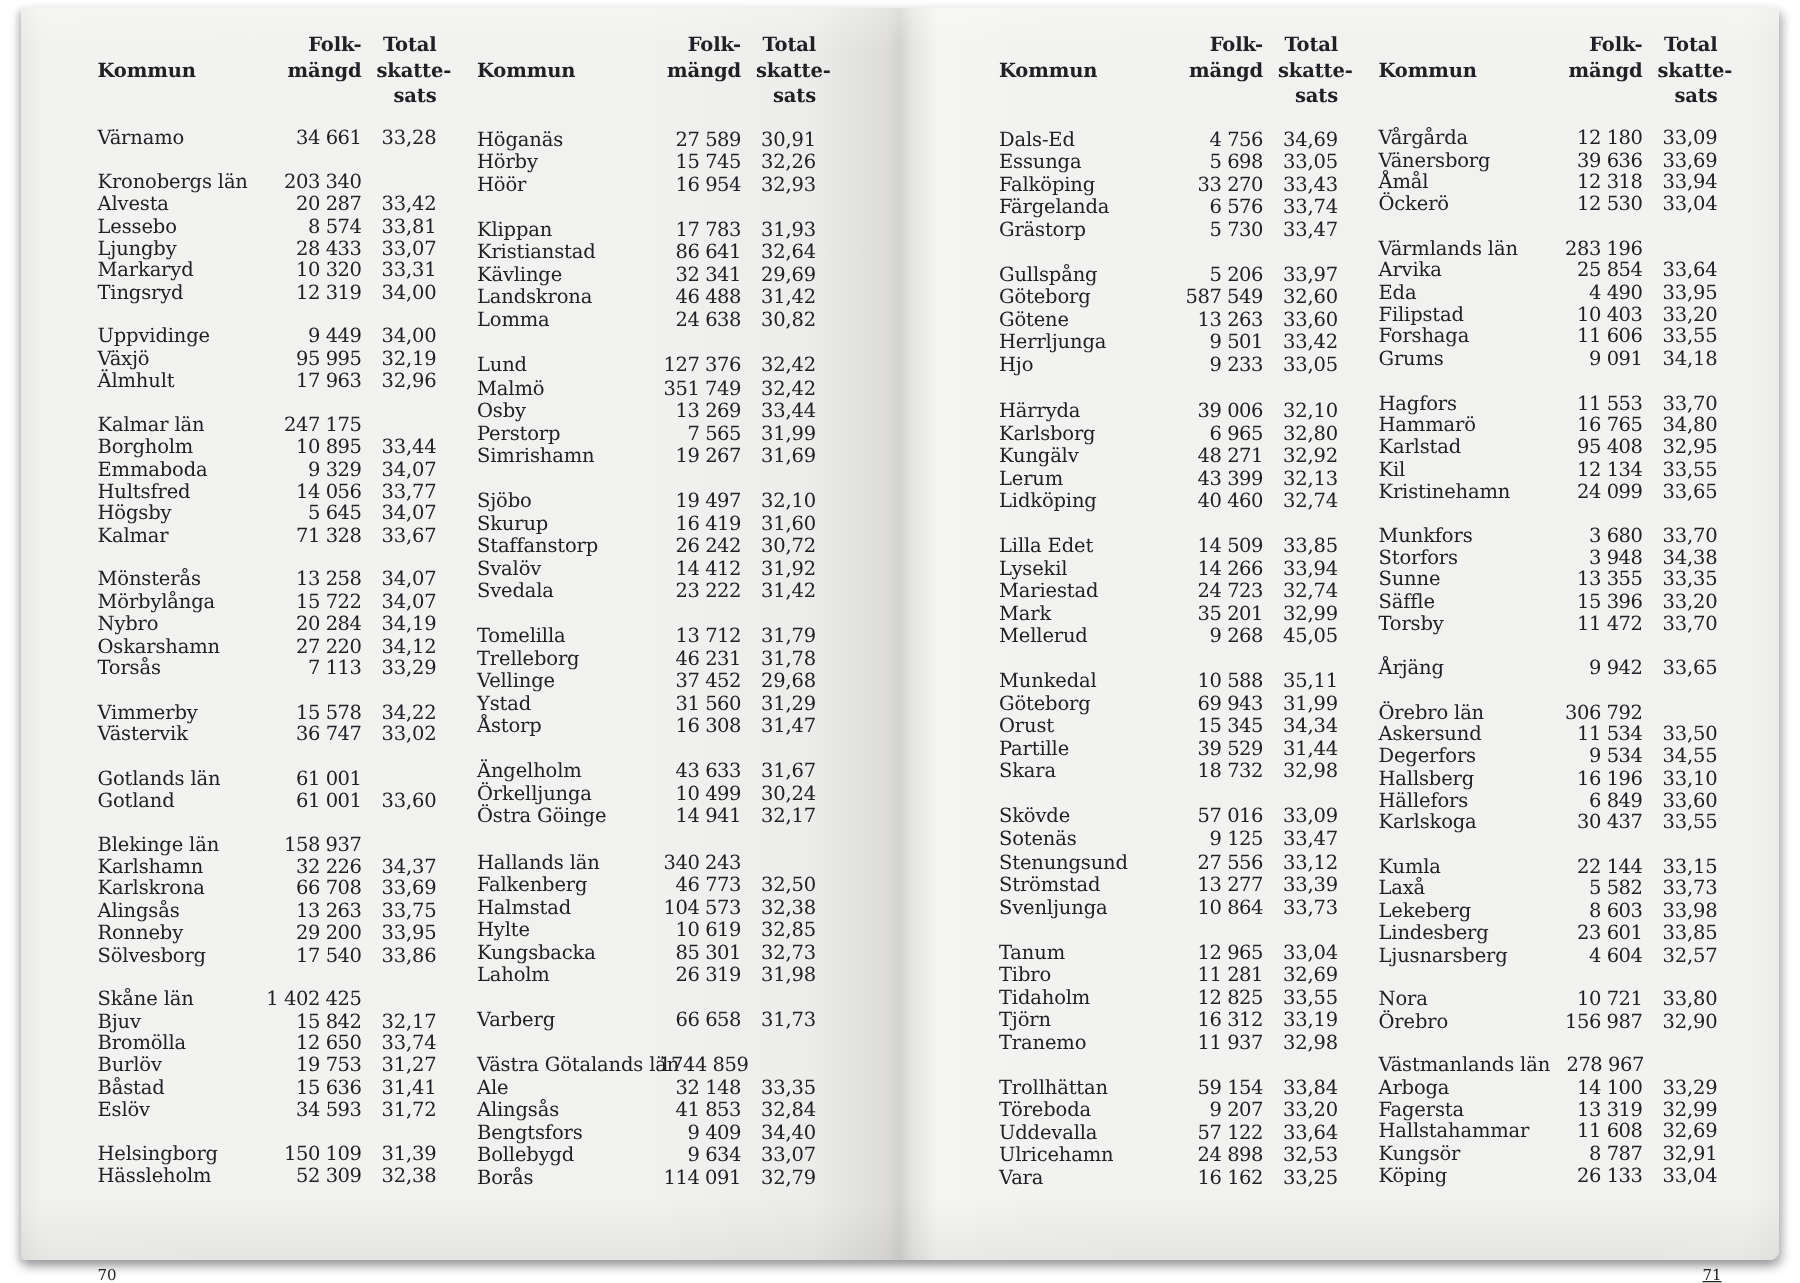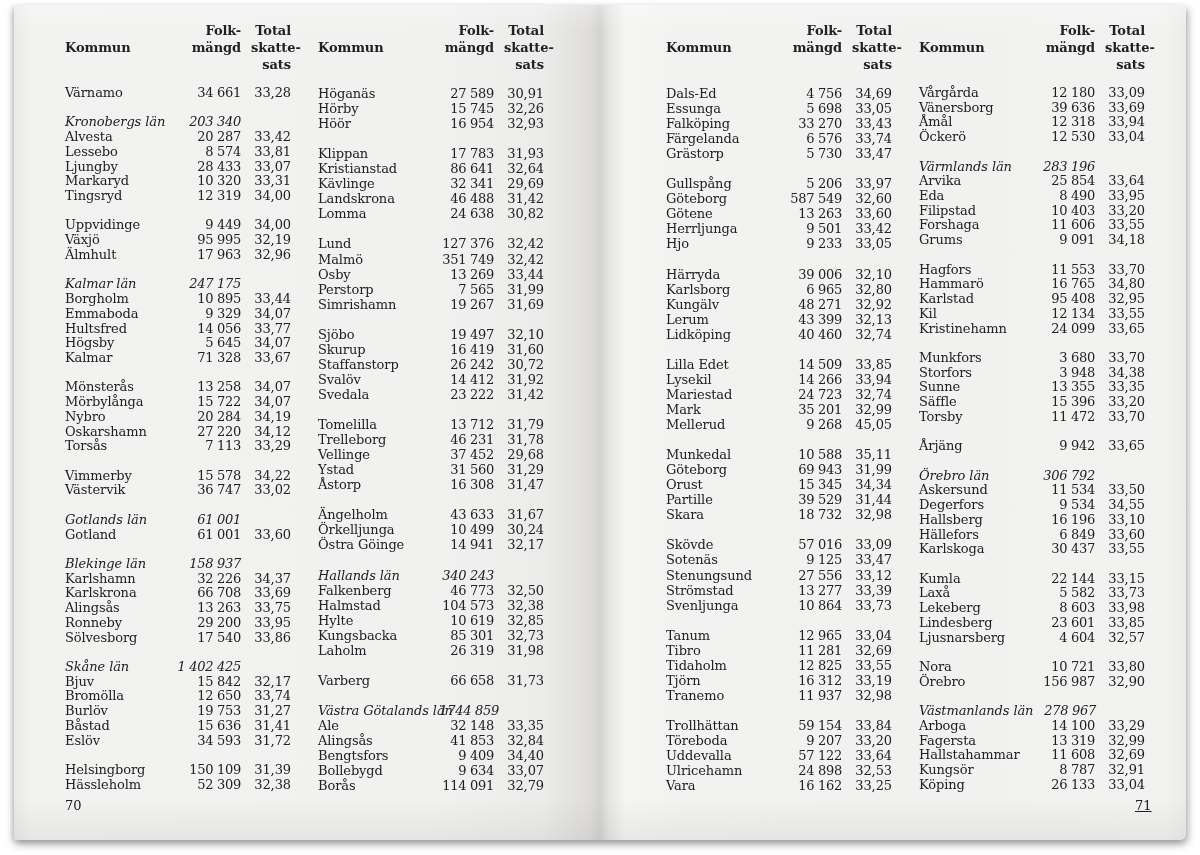--- a/index.html
+++ b/index.html
@@ -26,22 +26,22 @@
   .h-kommun{flex:1;padding-top:17px;}
   .h-folk{width:66px;text-align:right;}
   .h-total{width:50px;box-sizing:border-box;padding-left:10px;text-align:right;white-space:nowrap;}
   .rows{margin-top:13px;}
   .row{display:flex;}
   .c48 .row{height:14.72px;line-height:14.72px;}
   .c47 .row{height:15.05px;line-height:15.05px;}
   .name{flex:1 1 auto;min-width:0;white-space:nowrap;text-align:left;}
   .pop{width:66px;text-align:right;white-space:nowrap;letter-spacing:-0.3px;}
   .tax{width:50px;text-align:right;white-space:nowrap;}
-  .lan .name,.lan .pop{font-style:italic;}
-  .pageno{position:absolute;top:793px;font-size:13px;}
+  .lan .name,.lan .pop{}
+  .pageno{position:absolute;top:840px;font-size:10px;}
   .pn-left{left:51px;}
   .pn-right{left:1121px;text-decoration:underline;}
 </style>
 </head>
 <body>
 
 <div class="book">
   <div class="col c48" style="left:51px">
       <div class="hdr">
         <span class="h-kommun">Kommun</span>
@@ -716,21 +716,21 @@
           <span class="pop">283 196</span>
           <span class="tax"></span>
         </div>
         <div class="row">
           <span class="name">Arvika</span>
           <span class="pop">25 854</span>
           <span class="tax">33,64</span>
         </div>
         <div class="row">
           <span class="name">Eda</span>
-          <span class="pop">8 490</span>
+          <span class="pop">4 490</span>
           <span class="tax">33,95</span>
         </div>
         <div class="row">
           <span class="name">Filipstad</span>
           <span class="pop">10 403</span>
           <span class="tax">33,20</span>
         </div>
         <div class="row">
           <span class="name">Forshaga</span>
           <span class="pop">11 606</span>

